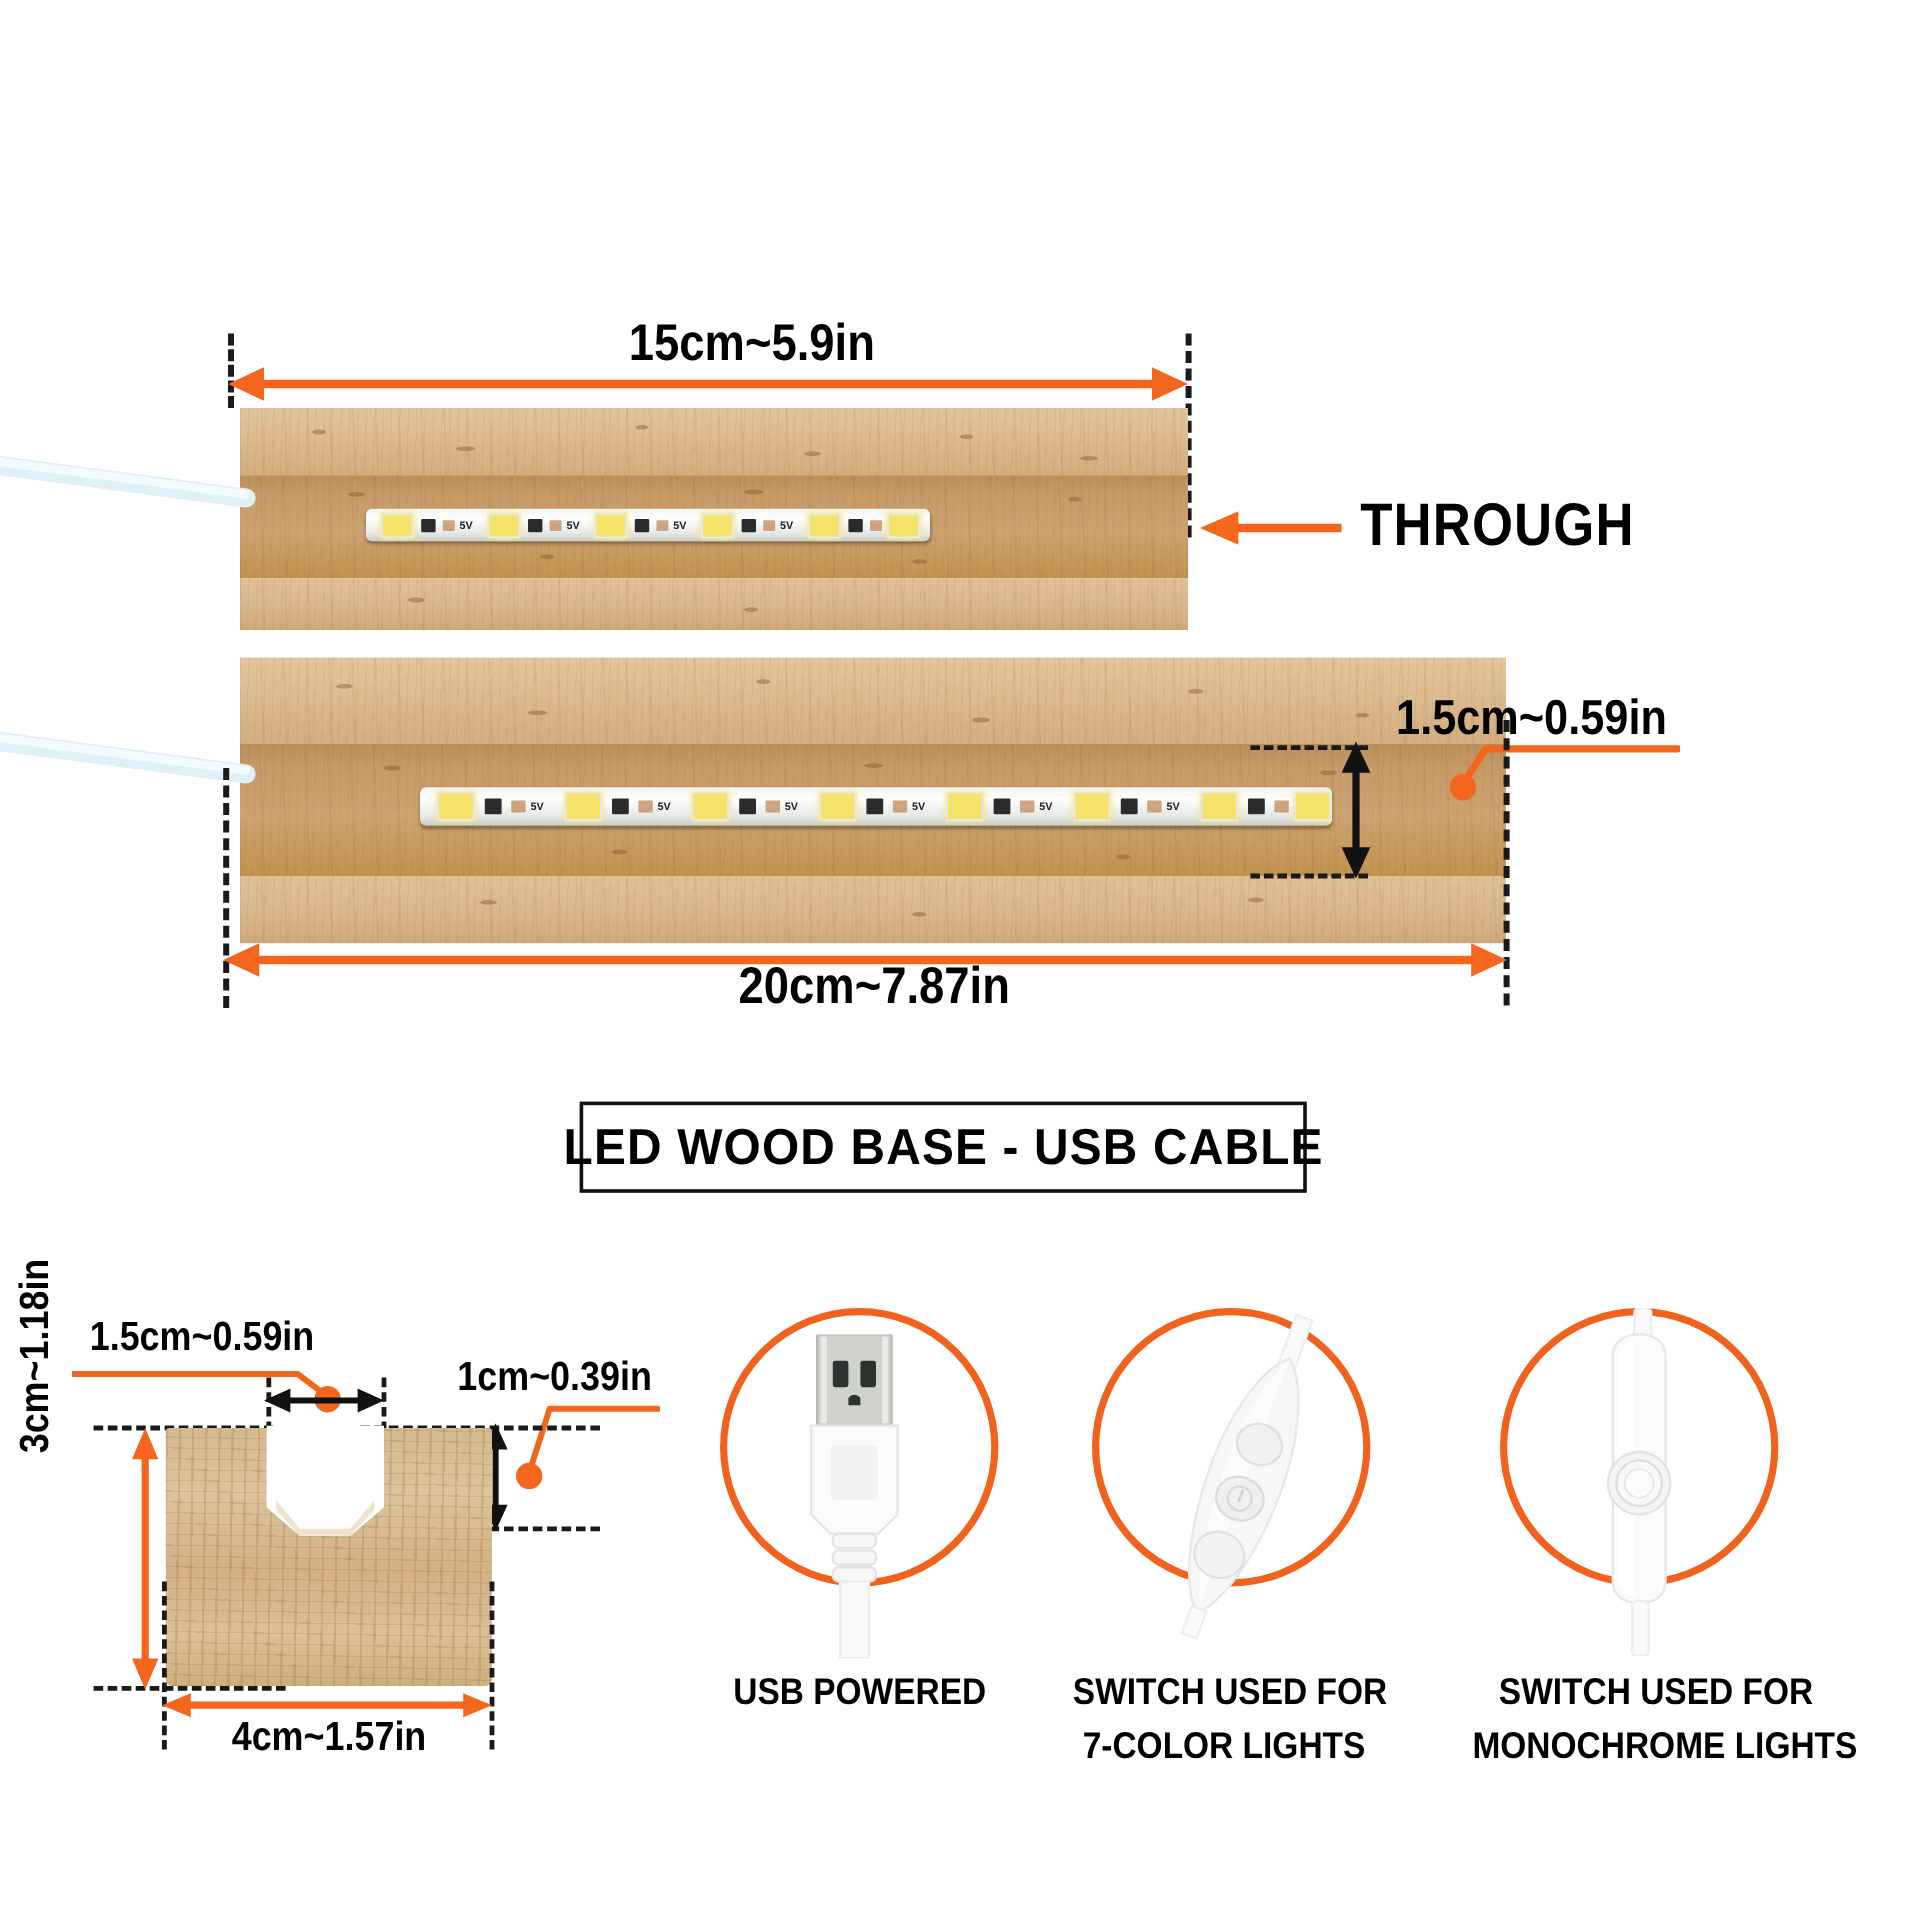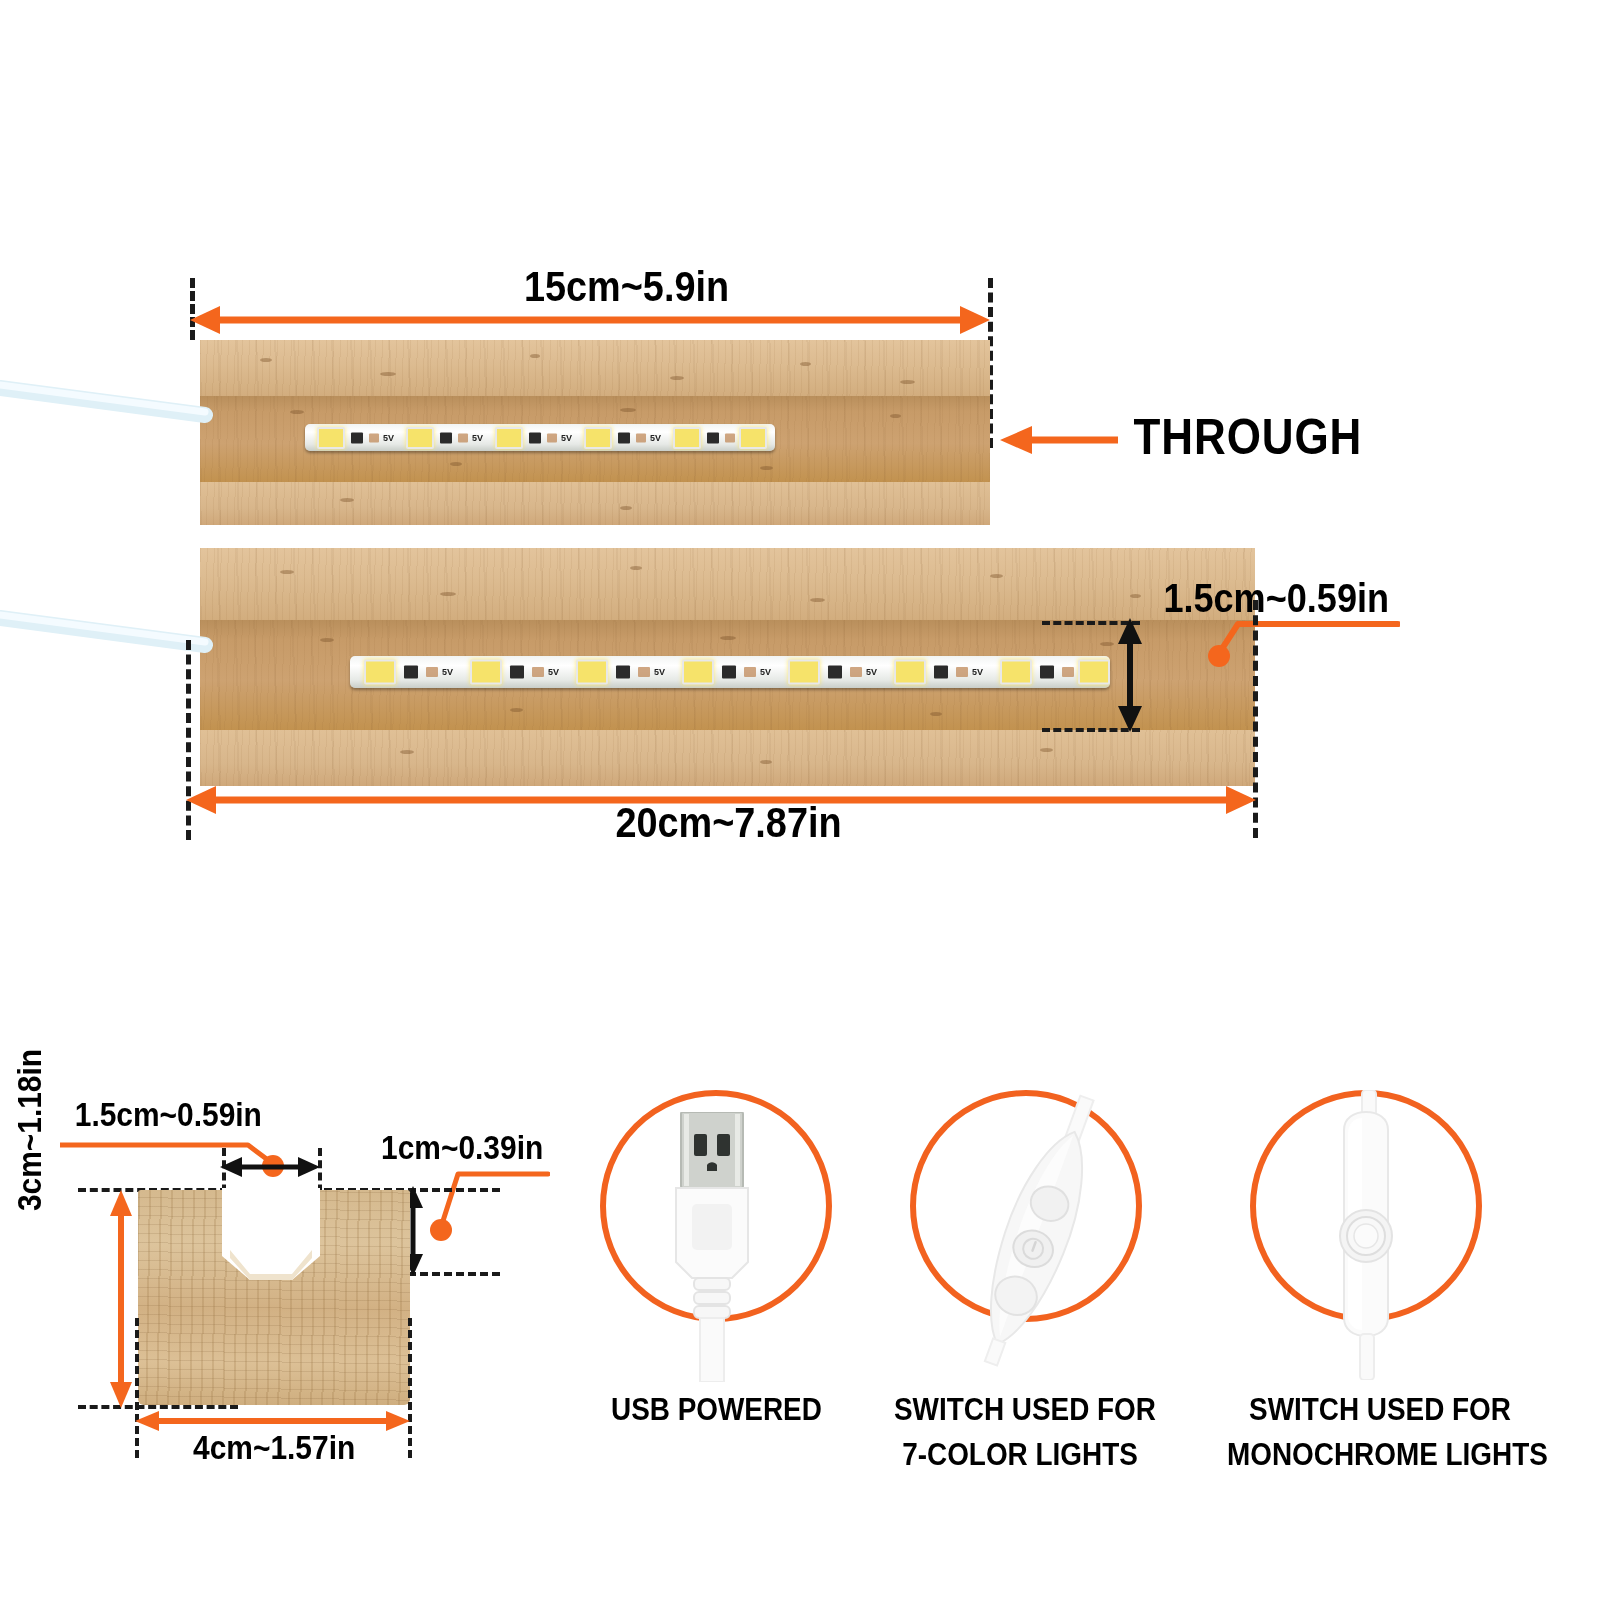--- a/index.html
+++ b/index.html
@@ -295,20 +295,23 @@
   <div class="dashv" style="left:1253px;top:600px;height:238px;"></div>
   <div class="dashv" style="left:186px;top:640px;height:200px;"></div>
 
   <svg class="arrowsvg" style="left:186px;top:783px;" width="1070" height="34" viewBox="0 0 1070 34">
     <line x1="22" y1="17" x2="1048" y2="17" stroke="#f4661d" stroke-width="7"></line>
     <polygon points="0,17 30,3 30,31" fill="#f4661d"></polygon>
     <polygon points="1070,17 1040,3 1040,31" fill="#f4661d"></polygon>
   </svg>
   <div class="dimlabel" style="left:600px;top:798px;font-size:43px;">20cm~7.87in</div>
 
+  <div class="boxtitle" style="left:483px;top:918px;width:600px;height:70px;">
+    <span>LED WOOD BASE - USB CABLE</span>
+  </div>
 
   <div class="dimlabel" style="left:62px;top:1095px;font-size:34px;">1.5cm~0.59in</div>
   <svg class="arrowsvg" style="left:60px;top:1137px;" width="215" height="30" viewBox="0 0 215 30">
     <polyline points="0,8 188,8 212,26" fill="none" stroke="#f4661d" stroke-width="5" stroke-linecap="round" stroke-linejoin="round"></polyline>
   </svg>
   <div style="position:absolute;left:262px;top:1155px;width:22px;height:22px;border-radius:50%;background:#f4661d;"></div>
 
   <div class="dashv-thin" style="left:222px;top:1148px;height:130px;"></div>
   <div class="dashv-thin" style="left:318px;top:1148px;height:130px;"></div>
 

